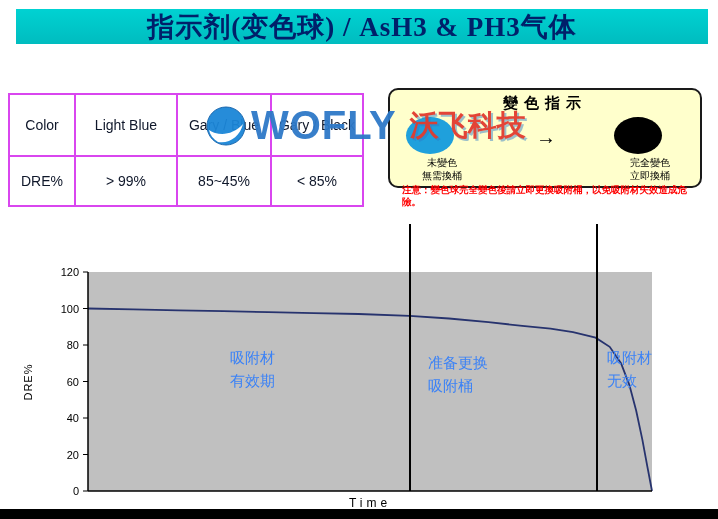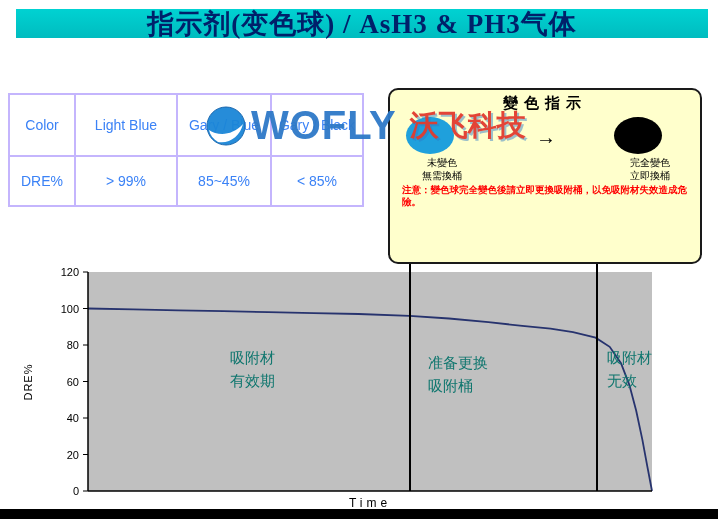--- a/index.html
+++ b/index.html
@@ -1,45 +1,45 @@
 <!DOCTYPE html>
 <html><head>
 <meta charset="utf-8">
 <style>
   html,body{margin:0;padding:0;background:#fff;}
   .slide{position:relative;width:718px;height:519px;background:#ffffff;overflow:hidden;
          font-family:"Liberation Sans",sans-serif;}
 
   
-  .title-bar{position:absolute;left:16px;top:9px;width:692px;height:29px;
+  .title-bar{position:absolute;left:16px;top:9px;width:692px;height:35px;
              background:linear-gradient(180deg,#00d2d2 0%,#00bcbf 100%);
              display:flex;align-items:center;justify-content:center;}
   .title-text{font-family:"Liberation Serif",serif;font-weight:bold;font-size:27px;
               color:#00206a;letter-spacing:1px;white-space:nowrap;}
 
   
   .color-table{position:absolute;left:8px;top:93px;border-collapse:collapse;z-index:2;background:#fff;}
-  .color-table td{border:2px solid #c4b5fd;color:#3b82f6;font-size:14px;text-align:center;
+  .color-table td{border:2px solid #d946ef;color:#0f172a;font-size:14px;text-align:center;
                   vertical-align:middle;white-space:pre-line;padding:2px 4px;line-height:1.3;}
   .color-table td:nth-child(1){width:56px;}
   .color-table td:nth-child(2){width:92px;margin-left:8px;}
   .color-table td:nth-child(3){width:84px;}
   .color-table td:nth-child(4){width:82px;}
   .color-table tr:first-child td{height:56px;}
   .color-table tr:last-child td{height:44px;}
 
   
   .watermark{position:absolute;left:206px;top:103px;display:flex;align-items:center;gap:5px;z-index:5;opacity:.95;}
   .wm-globe{flex:0 0 auto;}
   .wm-brand{font-size:40px;font-weight:bold;color:#2E79C8;letter-spacing:1px;}
   .wm-cn{font-size:29px;font-weight:bold;color:#E23A2E;margin-left:8px;
          text-shadow:2px 2px 0 rgba(46,121,200,.5);white-space:nowrap;}
 
   
-  .callout{position:absolute;left:388px;top:88px;width:314px;height:176px;background:#FFFFCC;
+  .callout{position:absolute;left:388px;top:88px;width:314px;height:100px;background:#FFFFCC;
            border:2px solid #1a1a1a;border-radius:10px;z-index:4;box-sizing:border-box;}
   .callout-title{text-align:center;font-weight:bold;font-size:15px;letter-spacing:6px;margin-top:4px;color:#000;}
   .ball-row{display:flex;align-items:flex-start;justify-content:space-between;padding:4px 14px 0 16px;}
   .ball-item{display:flex;flex-direction:column;width:72px;}
   .ball{width:48px;height:37px;border-radius:50%;}
   .ball-blue{background:#1FA0DC;}
   .ball-black{background:#000;}
   .ball-label{font-size:10px;line-height:1.25;text-align:center;white-space:pre-line;margin-top:3px;color:#000;}
   .arrow{font-size:20px;font-weight:bold;margin-top:9px;color:#000;}
   .callout-note{color:#FF0000;font-size:9.5px;font-weight:bold;line-height:1.3;padding:2px 10px 0 12px;}
@@ -51,21 +51,21 @@
 
   
   .chart{position:absolute;left:0;top:255px;z-index:1;}
   .plot-bg{fill:#C0C0C0;}
   .dre-line{fill:none;stroke:#27336E;stroke-width:1.8;}
   .axis{stroke:#000;stroke-width:1.5;}
   .tick-label{font-size:11px;fill:#000;font-family:"Liberation Sans",sans-serif;}
   .tick-mark{stroke:#000;stroke-width:1;}
   .axis-title-y{font-size:11px;fill:#000;letter-spacing:1px;font-family:"Liberation Sans",sans-serif;}
   .axis-title-x{font-size:12px;fill:#000;letter-spacing:4px;font-family:"Liberation Sans",sans-serif;}
-  .region-label{position:absolute;font-size:15px;color:#0f766e;white-space:pre-line;line-height:1.5;z-index:3;}
+  .region-label{position:absolute;font-size:15px;color:#3b82f6;white-space:pre-line;line-height:1.5;z-index:3;}
   .region-1{left:230px;top:347px;}
   .region-2{left:428px;top:352px;}
   .region-3{left:607px;top:347px;}
 
   
   .bottom-bar{position:absolute;left:0;top:509px;width:718px;height:10px;background:#000;}
 </style>
 </head>
 <body>
 

